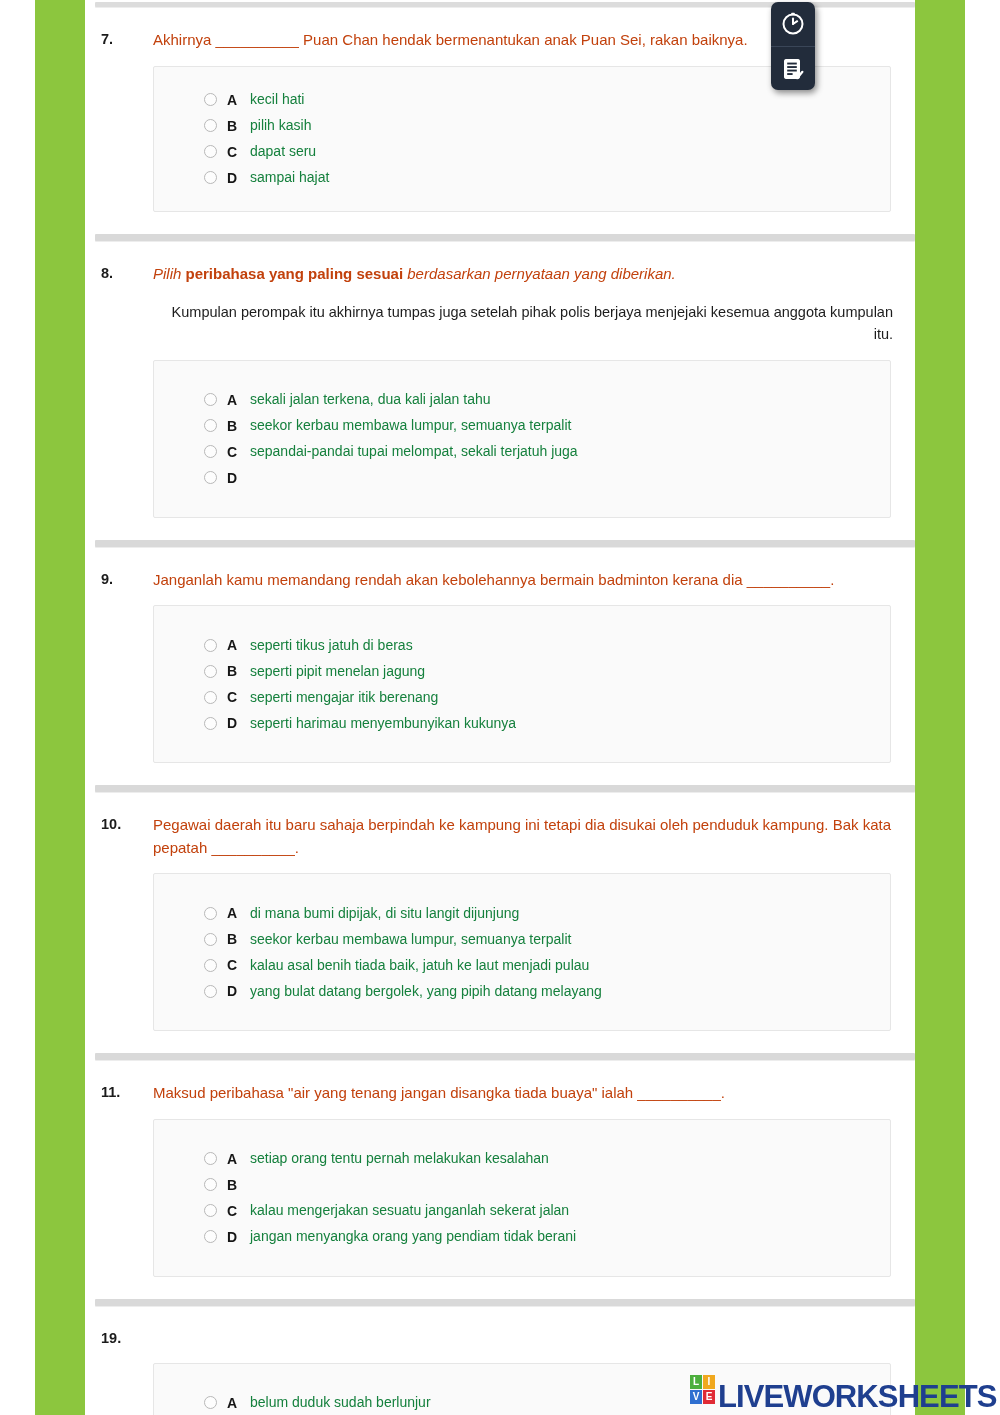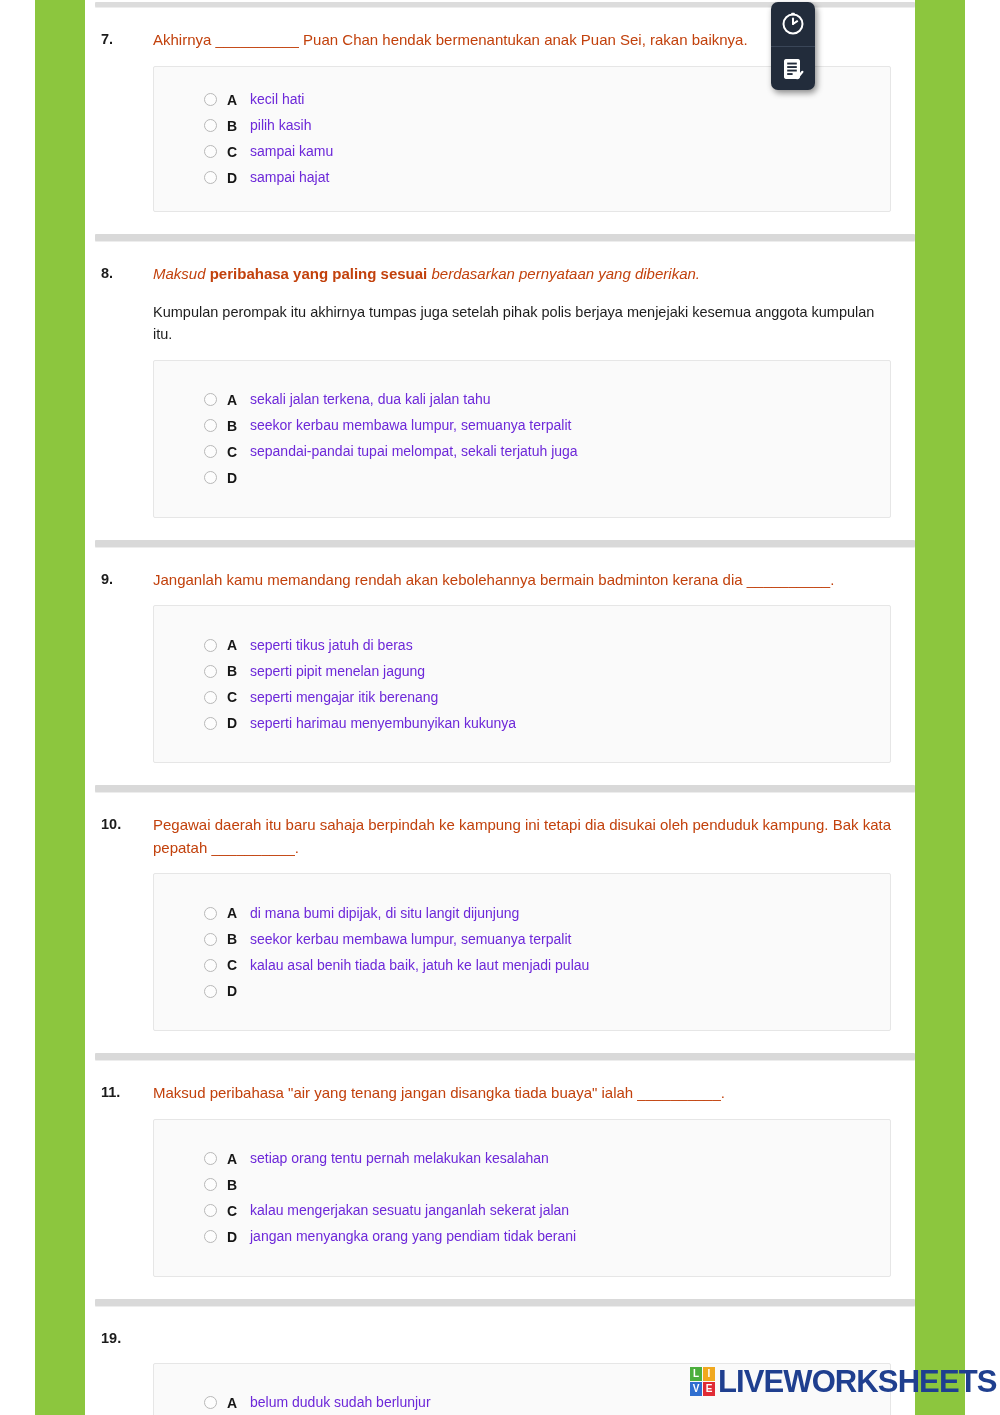--- a/index.html
+++ b/index.html
@@ -126,21 +126,21 @@
     font-size: 14px;
     font-weight: bold;
     color: #161616;
     width: 14px;
     margin-right: 9px;
     text-align: left;
   }
 
   .opt-text {
     font-size: 14px;
-    color: #6d28d9;
+    color: #15803d;
     line-height: 1.35;
     white-space: nowrap;
   }
 
   
   #toolbar {
     position: absolute;
     left: 771px;
     top: 2px;
     width: 44px;
@@ -194,20 +194,21 @@
   .lw-sq.s3 { background: #2f6fd0; }
   .lw-sq.s4 { background: #e02b35; }
 
   .lw-word {
     font-size: 31px;
     font-weight: bold;
     letter-spacing: -0.9px;
     color: #1f3f8f;
     font-family: "Liberation Sans", sans-serif;
     line-height: 1;
+    margin-top: 15px;
   }
 
   .spacer-8  { height: 8px; }
   .spacer-22 { height: 22px; }
 </style>
 </head>
 <body>
 
 <div id="page">
 
@@ -231,41 +232,41 @@
           <span class="opt-text">kecil hati</span>
         </div>
         <div class="opt-row">
           <span class="radio"></span>
           <span class="opt-letter">B</span>
           <span class="opt-text">pilih kasih</span>
         </div>
         <div class="opt-row">
           <span class="radio"></span>
           <span class="opt-letter">C</span>
-          <span class="opt-text">sampai kamu</span>
+          <span class="opt-text">dapat seru</span>
         </div>
         <div class="opt-row">
           <span class="radio"></span>
           <span class="opt-letter">D</span>
           <span class="opt-text">sampai hajat</span>
         </div>
       </div>
     </div>
 
     <div class="spacer-22"></div>
     <div class="divider"></div>
 
     <div class="q-block">
       <div class="q-head">
         <div class="q-num">8.</div>
         <div class="q-text">
-          <span class="em-i">Maksud </span><span class="em-b">peribahasa yang paling sesuai</span><span class="em-i"> berdasarkan pernyataan yang diberikan.</span>
-        </div>
-      </div>
-      <div class="q-head" style="padding-top:0;">
+          <span class="em-i">Pilih </span><span class="em-b">peribahasa yang paling sesuai</span><span class="em-i"> berdasarkan pernyataan yang diberikan.</span>
+        </div>
+      </div>
+      <div class="q-head" style="padding-top:0;text-align:right;">
         <div class="q-num" style="flex:0 0 58px;"></div>
         <div class="q-statement">Kumpulan perompak itu akhirnya tumpas juga setelah pihak polis berjaya menjejaki kesemua anggota kumpulan itu.</div>
       </div>
       <div class="options-box tall">
         <div class="opt-row">
           <span class="radio"></span>
           <span class="opt-letter">A</span>
           <span class="opt-text">sekali jalan terkena, dua kali jalan tahu</span>
         </div>
         <div class="opt-row">
@@ -337,20 +338,21 @@
           <span class="opt-text">seekor kerbau membawa lumpur, semuanya terpalit</span>
         </div>
         <div class="opt-row">
           <span class="radio"></span>
           <span class="opt-letter">C</span>
           <span class="opt-text">kalau asal benih tiada baik, jatuh ke laut menjadi pulau</span>
         </div>
         <div class="opt-row">
           <span class="radio"></span>
           <span class="opt-letter">D</span>
+          <span class="opt-text">yang bulat datang bergolek, yang pipih datang melayang</span>
         </div>
       </div>
     </div>
 
     <div class="spacer-22"></div>
     <div class="divider"></div>
 
     <div class="q-block">
       <div class="q-head">
         <div class="q-num">11.</div>

